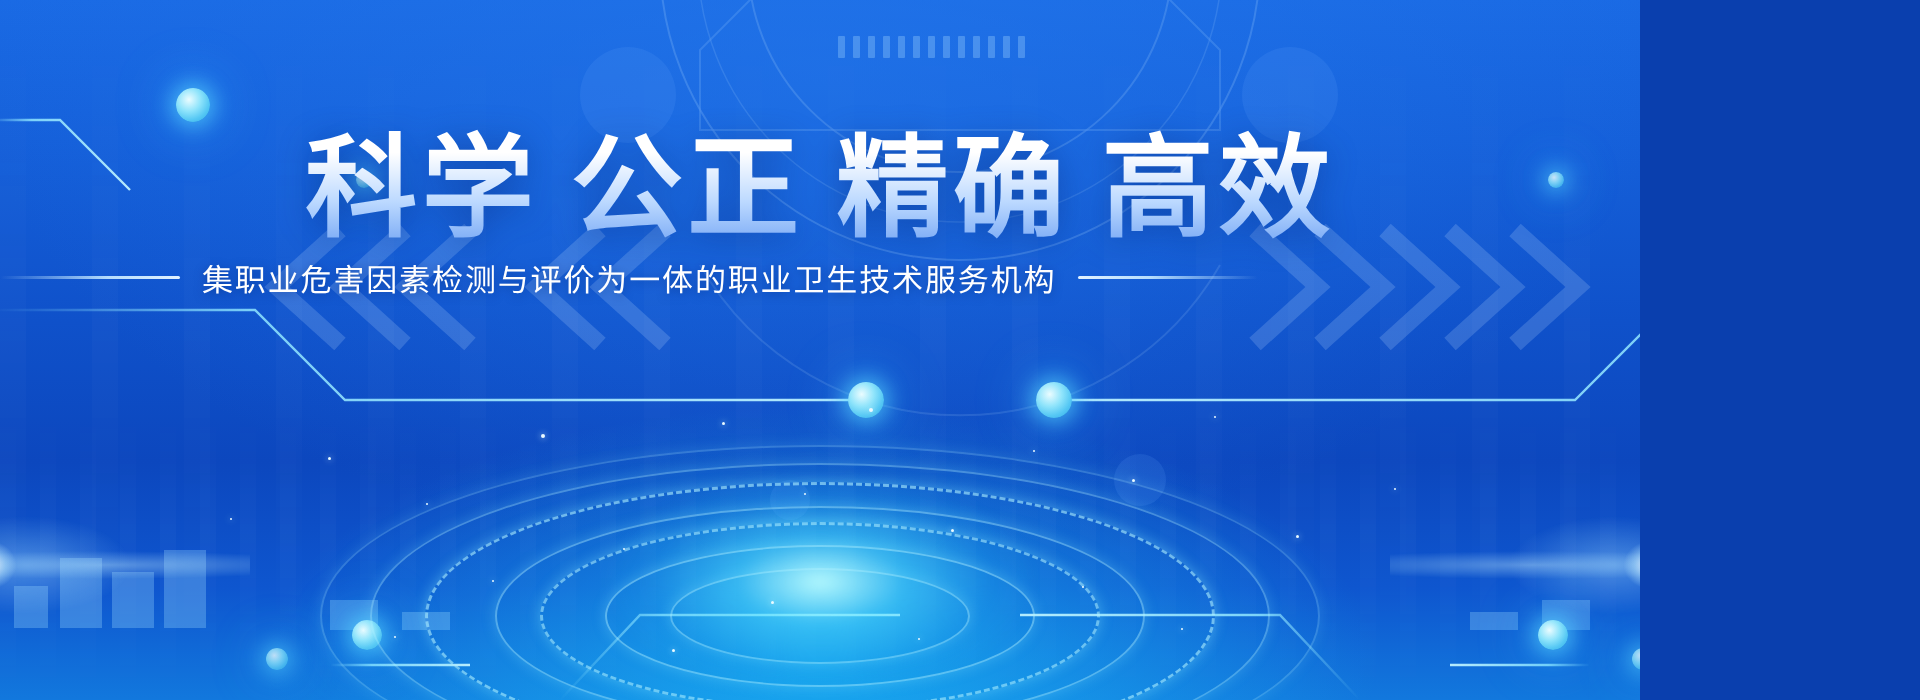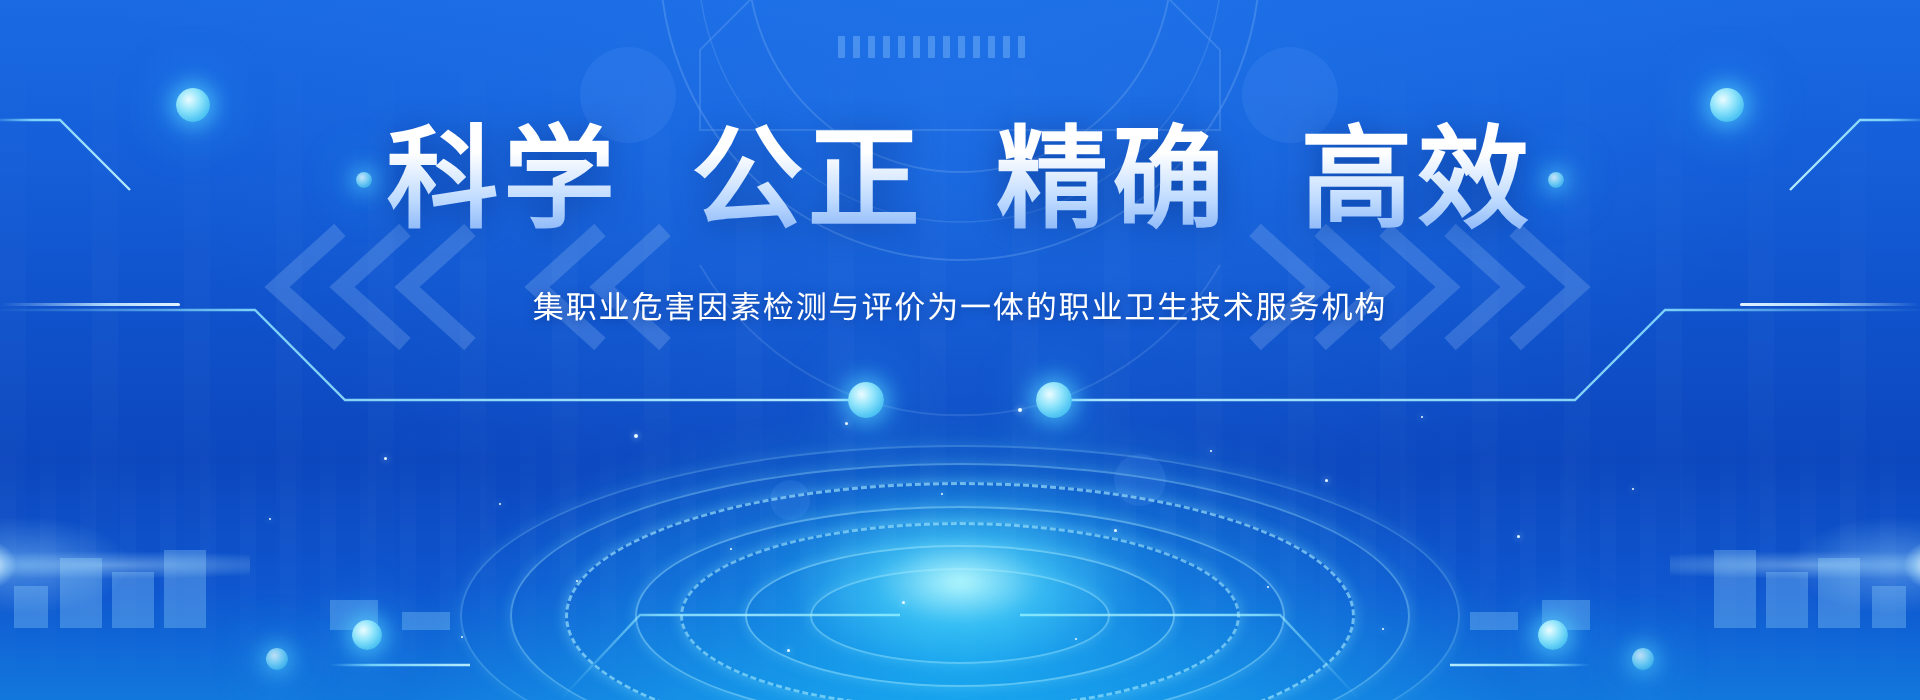--- a/index.html
+++ b/index.html
@@ -1,22 +1,22 @@
 <!DOCTYPE html>
 <html lang="zh-CN"><head>
 <meta charset="utf-8">
 <title>Banner</title>
 <style>
   html,body{margin:0;padding:0;background:#0a3fae;}
   *{box-sizing:border-box;}
   .stage{
     position:relative;
-    width:1920px;height:700px;
+    width:1640px;height:700px;
     overflow:hidden;
-    font-family:Liberation Mono, monospace;
+    font-family:Liberation Serif, serif;
     background:
       radial-gradient(ellipse 900px 420px at 50% 95%, rgba(30,210,255,0.55) 0%, rgba(22,150,230,0.0) 62%),
       radial-gradient(ellipse 1200px 700px at 50% 10%, rgba(36,120,235,0.55) 0%, rgba(12,70,185,0) 70%),
       linear-gradient(180deg,#1a6ae4 0%, #1560da 20%, #0f51ca 46%, #0c47be 66%, #0e56cf 84%, #1278dd 100%);
   }
 
   
   .layer{position:absolute;inset:0;pointer-events:none;}
 
   
@@ -68,22 +68,22 @@
     letter-spacing:.04em;
     color:#ffffff;
     background:linear-gradient(180deg,#ffffff 0%,#ffffff 52%,#ffffff 62%,#bcd9ff 82%,#77a8f5 100%);
     -webkit-background-clip:text;background-clip:text;
     -webkit-text-fill-color:transparent;
     filter:drop-shadow(0 4px 16px rgba(5,40,120,.45));
     white-space:pre;
   }
 
   .sub-wrap{
-    margin-top:36px;
-    display:flex;align-items:center;justify-content:space-between;gap:22px;
+    margin-top:9px;
+    display:flex;align-items:center;justify-content:flex-start;gap:22px;
   }
   .rule{
     height:3px;width:180px;border-radius:2px;
     background:linear-gradient(90deg,rgba(170,215,255,0) 0%, rgba(190,228,255,.95) 60%, rgba(225,242,255,1) 100%);
   }
   .rule.r{background:linear-gradient(270deg,rgba(170,215,255,0) 0%, rgba(190,228,255,.95) 60%, rgba(225,242,255,1) 100%);}
   .subtitle{
     font-size:31px;font-weight:400;color:#ffffff;letter-spacing:.06em;
     text-shadow:0 2px 10px rgba(8,45,125,.55);
     white-space:nowrap;

